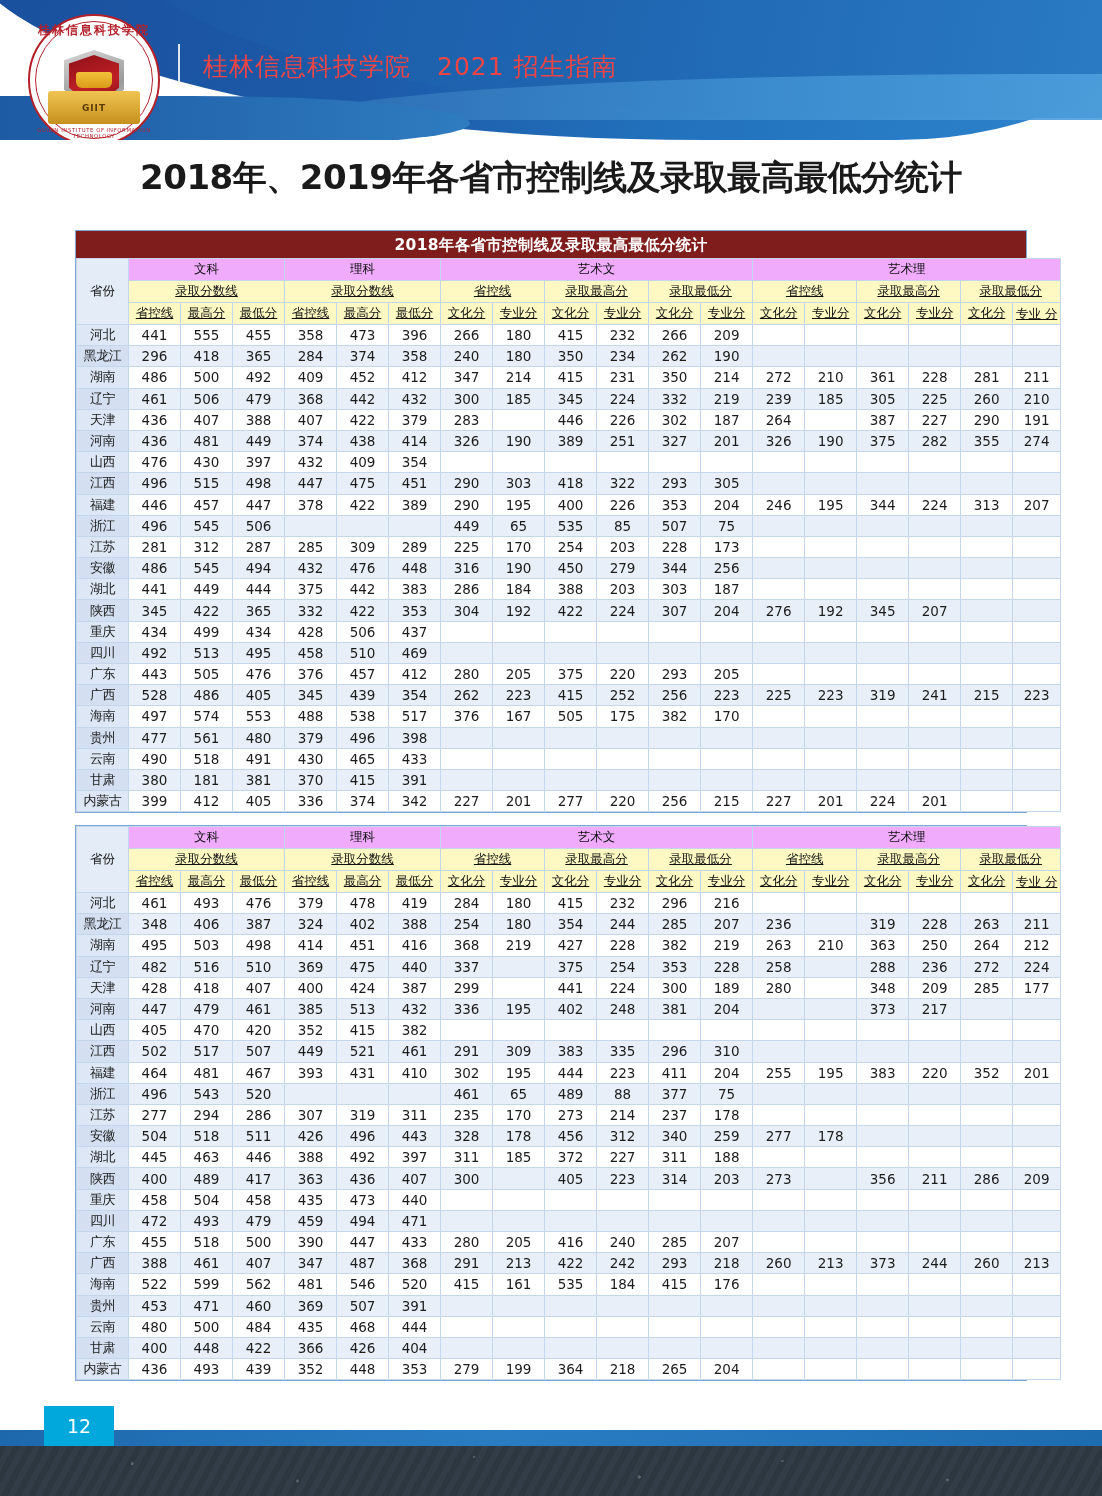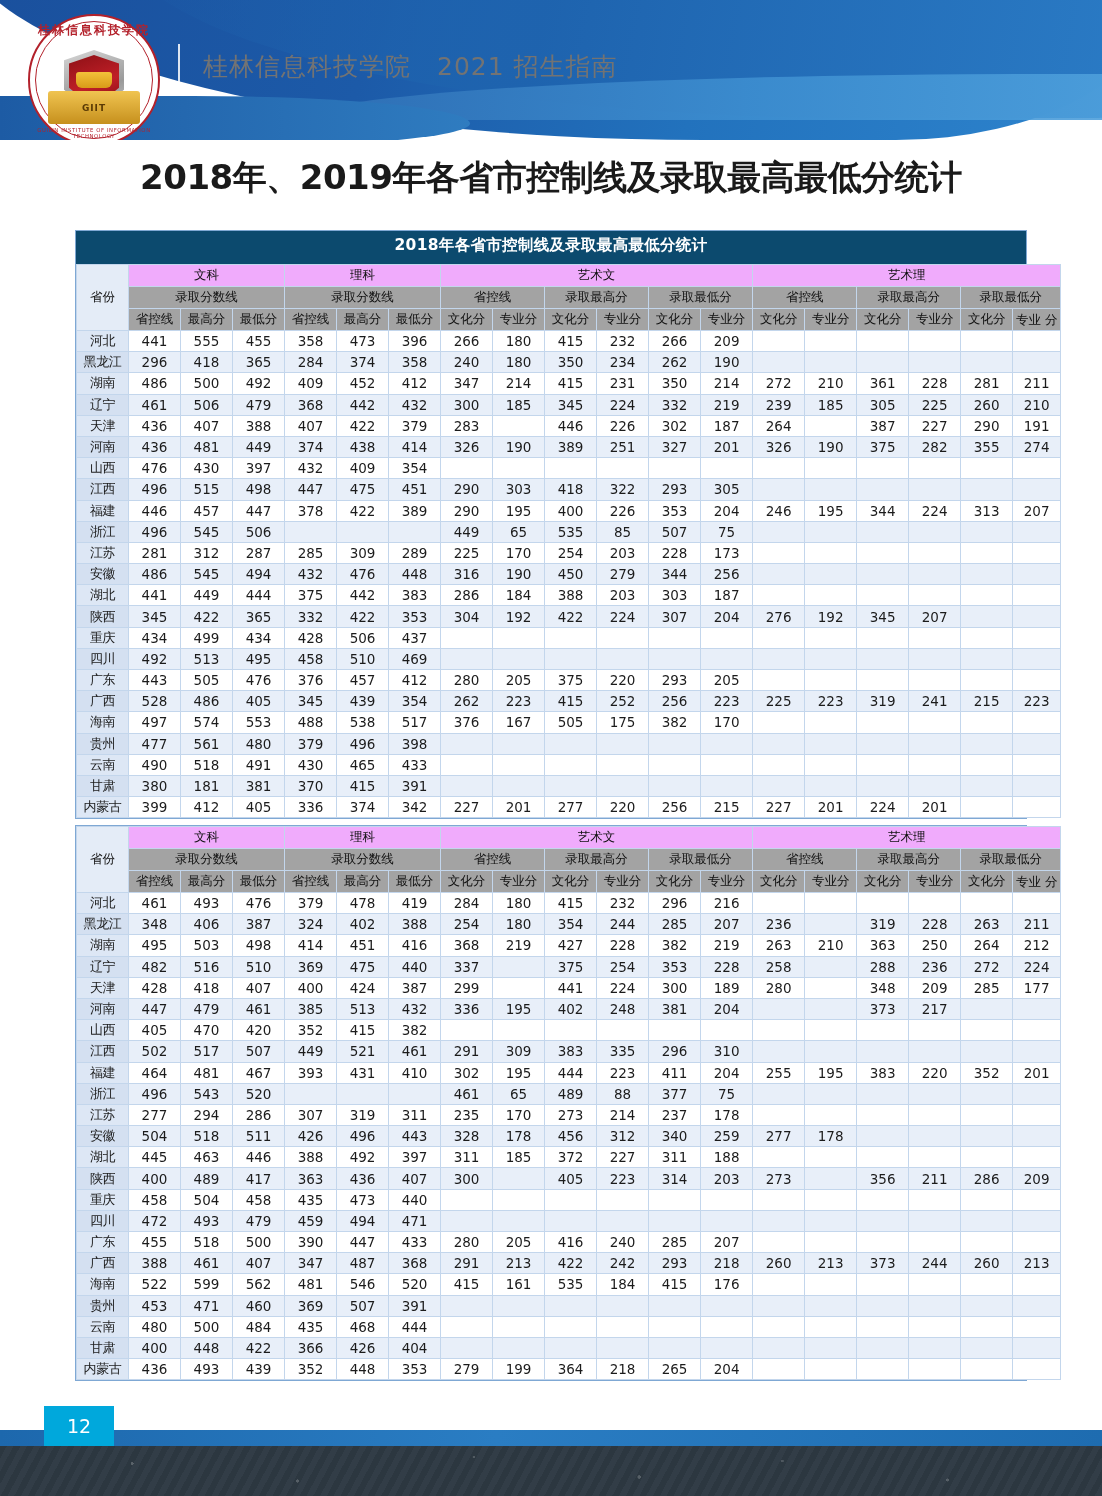--- a/index.html
+++ b/index.html
@@ -74,21 +74,21 @@
     left: 178px;
     top: 44px;
     width: 2px;
     height: 40px;
     background: rgba(255,255,255,.85);
   }
   .hdr-title {
     position: absolute;
     left: 203px;
     top: 50px;
-    color: #737373;
+    color: #ef4444;
     font-size: 25px;
     letter-spacing: 1px;
     white-space: nowrap;
     font-weight: 500;
     text-align: right;
   }
 
   
   .logo {
     position: absolute;
@@ -194,27 +194,27 @@
     position: absolute;
     left: 75px;
     width: 952px;
     border: 1px solid #7fa8d4;
     box-sizing: border-box;
   }
   #table-2018 { top: 230px; }
   #table-2019 { top: 825px; }
 
   .tbl-caption {
-    background: #0c4a6e;
+    background: #7f1d1d;
     color: #ffffff;
     text-align: center;
     font-size: 15.5px;
     font-weight: bold;
     line-height: 28px;
-    height: 33px;
+    height: 27px;
     letter-spacing: .3px;
   }
 
   table.grid {
     border-collapse: collapse;
     width: 100%;
     table-layout: fixed;
     font-size: 12.5px;
   }
   table.grid th,
@@ -227,21 +227,22 @@
     font-weight: normal;
   }
   table.grid thead th {
     background: #ffffff;
     font-size: 12.5px;
     color: #101010;
     height: 22px;
   }
   table.grid thead tr.hdr-2 th,
   table.grid thead tr.hdr-3 th {
-    background: #a3a3a3;
+    background: #fef9c3;
+    text-decoration: underline;
   }
   table.grid thead tr.hdr-1 th { background: #f0abfc; }
   .province-head {
     background: #e4ecf7 !important;
     font-size: 13px;
   }
   .vsplit { font-size: 12px; line-height: 1.05; }
 
   tbody tr { height: 21.2px; }
   tbody tr:nth-child(odd)  td { background: #ffffff; }

